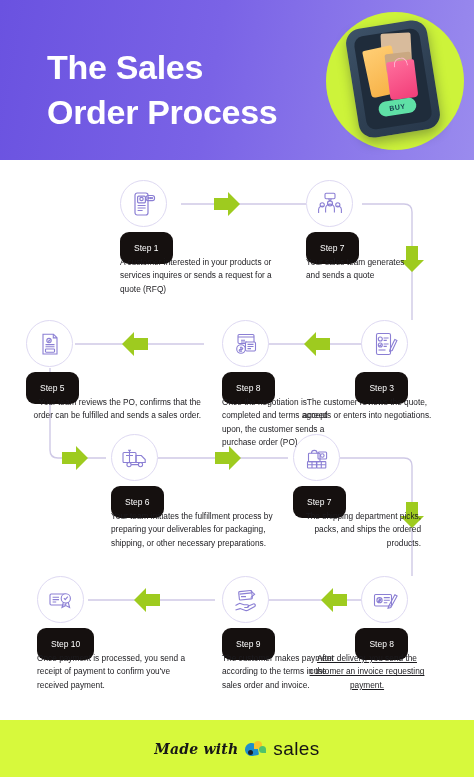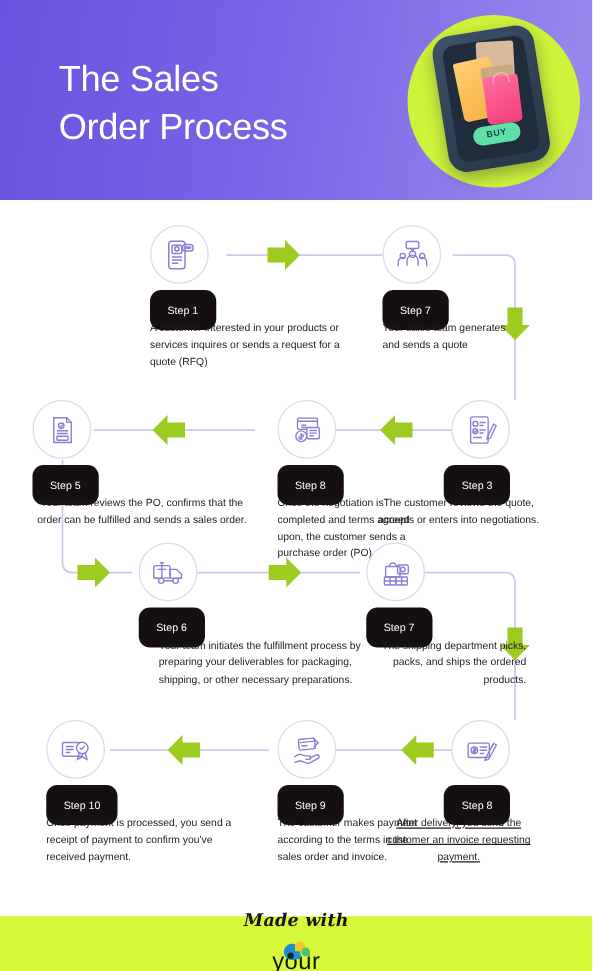--- a/index.html
+++ b/index.html
@@ -21,22 +21,22 @@
   .header {
     position: absolute; left: 0; top: 0;
     width: 474px; height: 160px;
     background: linear-gradient(100deg, #6a52e0 0%, #7a63e6 45%, #9a8bee 100%);
     overflow: hidden;
   }
   .header-title {
     position: absolute; left: 47px; top: 45px;
     width: 280px;
     color: #ffffff;
-    font-weight: 400;
-    font-size: 29px;
+    font-weight: 700;
+    font-size: 34px;
     line-height: 1.32;
     letter-spacing: -0.3px;
   }
   .header-title .l2 { display: block; }
 
   .header-art {
     position: absolute; right: 6px; top: 8px;
     width: 150px; height: 148px;
   }
   .art-blob {
@@ -144,25 +144,24 @@
   .align-left  .badge  { left: 0; top: 52px; }
   .align-left  .desc   { left: 0; top: 76px; text-align: left; }
 
   .align-right .circle { right: 0; }
   .align-right .badge  { right: 0; top: 52px; }
   .align-right .desc   { right: 0; top: 76px; text-align: center; }
 
   
   .footer {
     position: absolute; left: 0; bottom: 0;
-    width: 474px; height: 44px;
+    width: 474px; height: 57px;
     background: #d7f93c;
     display: flex; align-items: center; justify-content: center;
     gap: 7px;
-    flex-direction: column;
   }
   .made-with {
     font-family: "DejaVu Serif", serif;
     font-style: italic;
     font-weight: 700;
     font-size: 14px;
     color: #171717;
     letter-spacing: .2px;
   }
   .visme-logo { position: relative; width: 21px; height: 17px; }
@@ -352,37 +351,37 @@
         <svg width="28" height="28" viewBox="0 0 28 28" fill="none" stroke="#8b7fd4" stroke-width="1.1">
           <path d="M7 4.2h10.5L21 7.8V24H7z"></path>
           <path d="M17.3 4.2v3.7H21"></path>
           <circle cx="13" cy="10.6" r="2.2"></circle>
           <path d="M12 10.6l.8.9 1.5-1.8"></path>
           <path d="M9.5 14.6h9M9.5 16.8h9"></path>
           <rect x="9.5" y="19" width="9" height="3.2" rx=".6"></rect>
         </svg>
       </div>
       <div class="badge">Step 5</div>
-      <div class="desc" style="width:175px; text-align:center;">Your team reviews the PO, confirms that the order can be fulfilled and sends a sales order.</div>
+      <div class="desc" style="width:175px; text-align:right;">Your team reviews the PO, confirms that the order can be fulfilled and sends a sales order.</div>
     </div>
 
     <div class="node align-left" style="left:111px; top:274px; width:178px;">
       <div class="circle">
         <svg width="30" height="30" viewBox="0 0 30 30" fill="none" stroke="#8b7fd4" stroke-width="1.1">
           <rect x="3" y="9.5" width="13" height="10" rx="1"></rect>
           <path d="M16 12.5h5.3l3.9 4v3h-9.2z"></path>
           <path d="M9.5 9.5v10M6 12.5h7"></path>
           <path d="M9.5 7.2v2.3M8 7.2h3"></path>
           <circle cx="9" cy="21.6" r="2.1"></circle>
           <circle cx="20.5" cy="21.6" r="2.1"></circle>
           <path d="M11.1 21.6h7.3M3 19.5h3.9M22.6 19.5h2.6"></path>
         </svg>
       </div>
       <div class="badge">Step 6</div>
-      <div class="desc" style="width:178px;margin-left:16px;">Your team initiates the fulfillment process by preparing your deliverables for packaging, shipping, or other necessary preparations.</div>
+      <div class="desc" style="width:178px;">Your team initiates the fulfillment process by preparing your deliverables for packaging, shipping, or other necessary preparations.</div>
     </div>
 
     <div class="node align-left" style="left:293px; top:274px; width:128px;">
       <div class="circle">
         <svg width="28" height="28" viewBox="0 0 28 28" fill="none" stroke="#8b7fd4" stroke-width="1.1">
           <path d="M8.5 9.2a2.8 2.8 0 0 1 5.6 0"></path>
           <rect x="5.5" y="9.2" width="11.5" height="8.4" rx=".8"></rect>
           <rect x="15" y="8" width="8.6" height="7" rx="1"></rect>
           <circle cx="19.3" cy="11.5" r="1.8"></circle>
           <rect x="4.5" y="17.6" width="9" height="6.4" rx=".6"></rect>
@@ -440,16 +439,16 @@
   </div>
 
   <div class="footer">
     <span class="made-with">Made with</span>
     <span class="visme-logo">
       <span class="vl-blue"></span>
       <span class="vl-yellow"></span>
       <span class="vl-green"></span>
       <span class="vl-dot"></span>
     </span>
-    <span class="visme-word">your</span>
+    <span class="visme-word">sales</span>
   </div>
 
 </div>
 
 </body></html>

